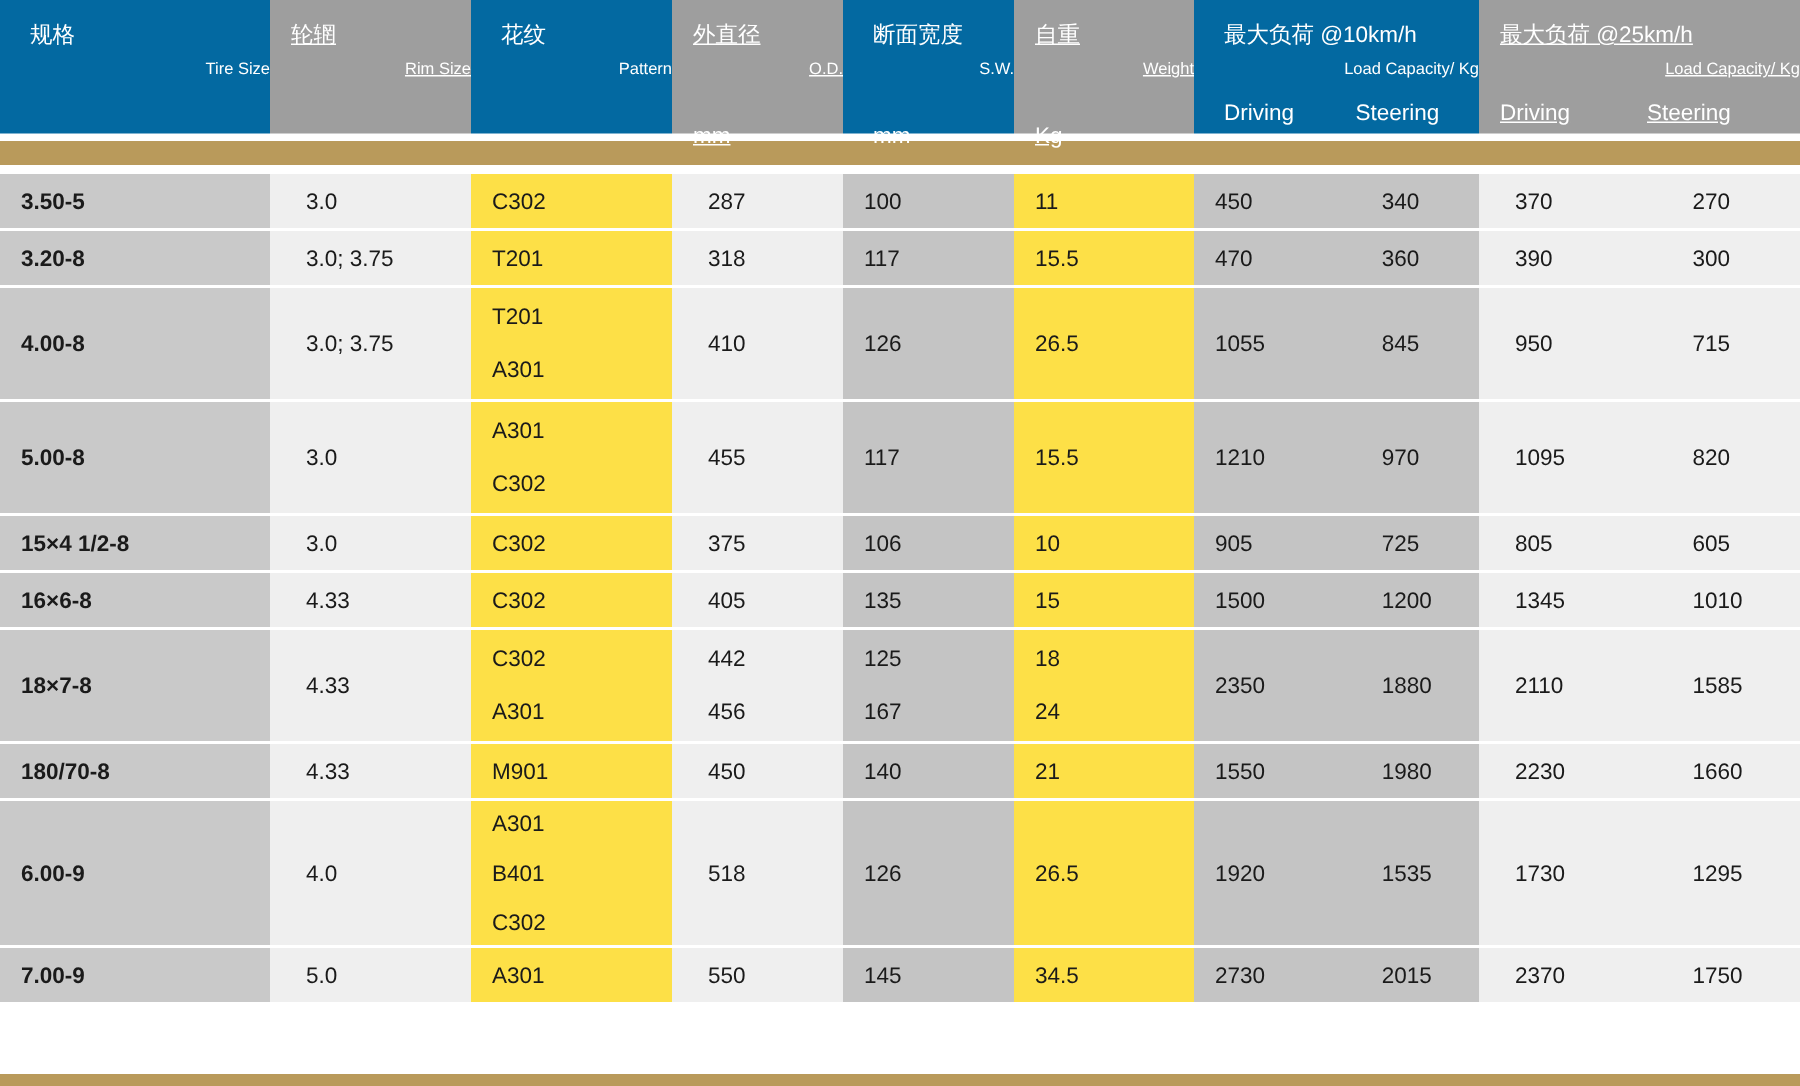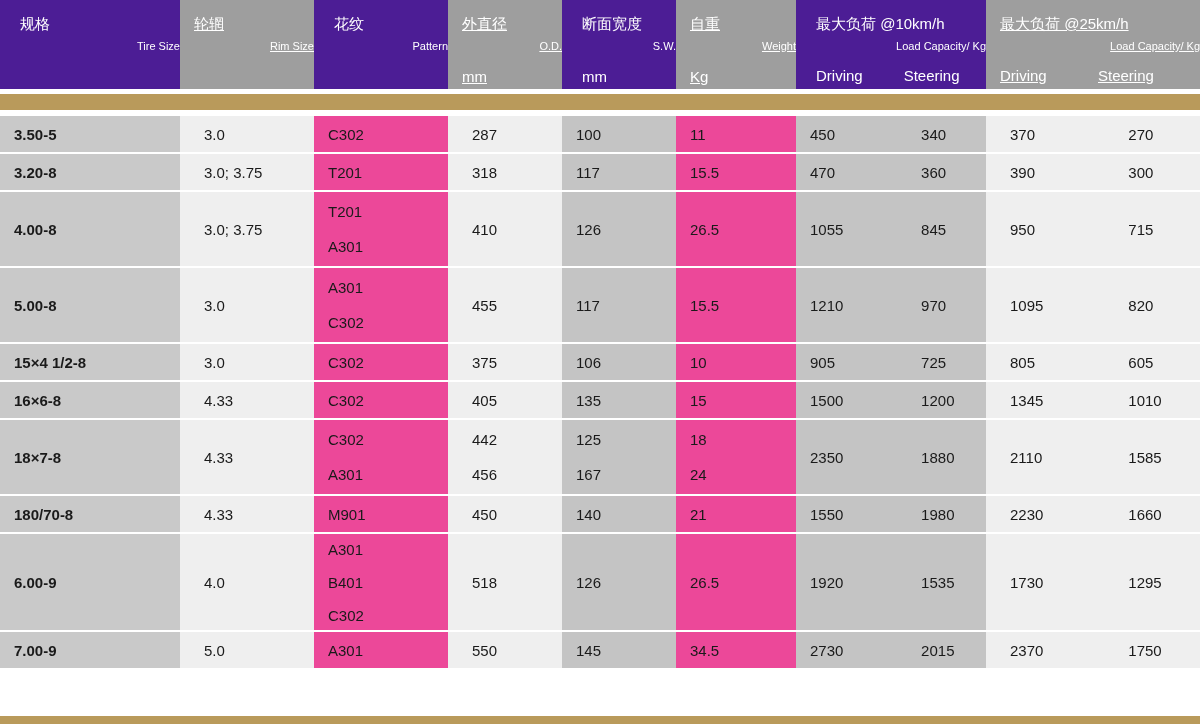--- a/index.html
+++ b/index.html
@@ -32,25 +32,25 @@
   .hcell {
     height: 89px;
     padding: 12px 0 0 14px;
     color: #ffffff;
     font-size: 15px;
     line-height: 23px;
     font-weight: 400;
     text-align: left;
     position: relative;
   }
-  .hc-dark   { background: #4c1d95; padding-left: 20px; }
+  .hc-dark   { background: #0369a1; padding-left: 20px; }
   .hc-light  { background: #9e9e9e; text-decoration: underline; }
   .hcell .cn { display: block; font-size: 15px; }
   .hcell .en { display: block; font-size: 11px; text-align: right; }
-  .hcell .un { display: block; font-size: 15px; margin-top: 7px; }
+  .hcell .un { display: block; font-size: 15px; margin-top: 21px; }
   .hsplit {
     display: flex;
     margin-top: 6px;
   }
   .hsplit span { font-size: 15px; }
   .hsplit .s1 { width: 98px; }
   .hsplit .s2 { width: 92px; }
 
   
   .goldbar td {
@@ -73,21 +73,21 @@
     border-left: none;
     border-right: none;
     font-size: 15px;
     color: #1a1a1a;
     padding: 0 0 0 14px;
     vertical-align: middle;
     text-align: left;
   }
   .bg-a { background: #c9c9c9; }  
   .bg-c { background: #c4c4c4; }  
-  .bg-d { background: #ec4899; }  
+  .bg-d { background: #fde047; }  
   .bg-e { background: #efefef; padding-left: 24px; }  
 
   td.tsize { font-weight: bold; font-size: 15px; }
 
   .stack { display: flex; flex-direction: column; justify-content: center; gap: 18px; }
   .stack3 { display: flex; flex-direction: column; justify-content: center; gap: 16px; }
 
   .pair { display: flex; }
   .pair .p1 { width: 98px; }
   .pair .p2 { width: 92px; margin-left: 42px; }

